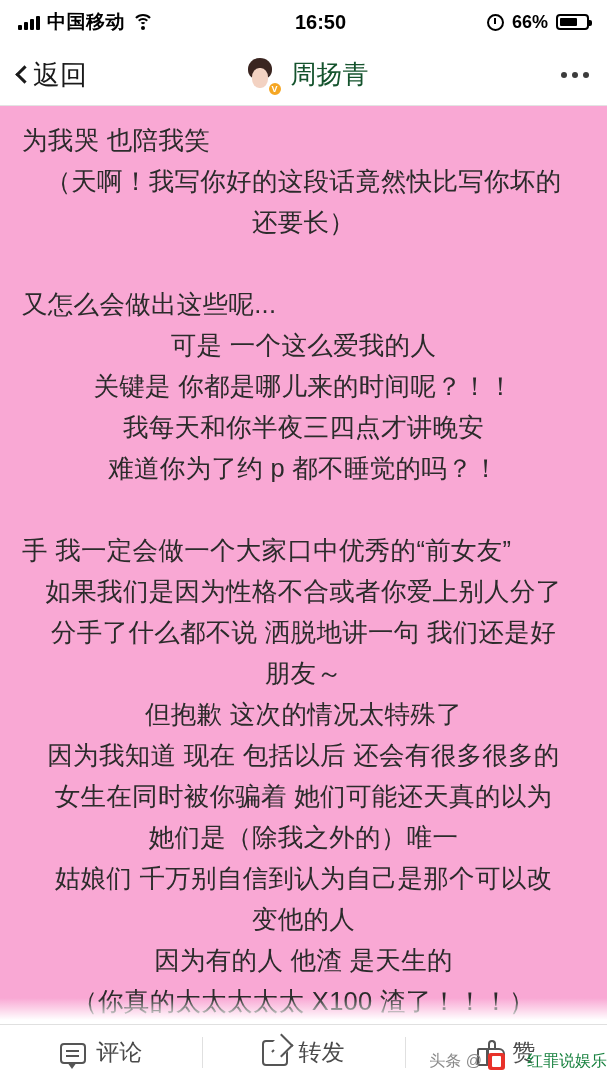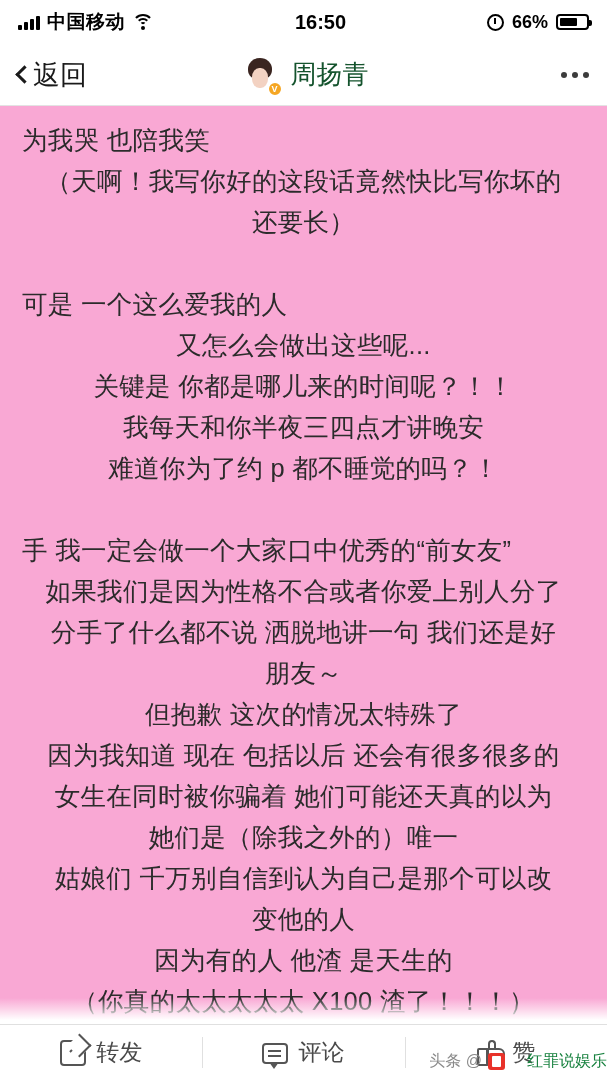--- a/index.html
+++ b/index.html
@@ -291,22 +291,22 @@
         <i></i>
         <i></i>
     </div>
   </div>
 
   <div class="content">
     <div class="para">为我哭 也陪我笑</div>
     <div class="para">（天啊！我写你好的这段话竟然快比写你坏的</div>
     <div class="para">还要长）</div>
     <div class="blank"></div>
+    <div class="para">又怎么会做出这些呢...</div>
     <div class="para">可是 一个这么爱我的人</div>
-    <div class="para">又怎么会做出这些呢...</div>
     <div class="para">关键是 你都是哪儿来的时间呢？！！</div>
     <div class="para">我每天和你半夜三四点才讲晚安</div>
     <div class="para">难道你为了约 p 都不睡觉的吗？！</div>
     <div class="blank"></div>
     <div class="para">手 我一定会做一个大家口中优秀的“前女友”</div>
     <div class="para">如果我们是因为性格不合或者你爱上别人分了</div>
     <div class="para">分手了什么都不说 洒脱地讲一句 我们还是好</div>
     <div class="para">朋友～</div>
     <div class="para">但抱歉 这次的情况太特殊了</div>
     <div class="para">因为我知道 现在 包括以后 还会有很多很多的</div>
@@ -316,28 +316,28 @@
     <div class="para">变他的人</div>
     <div class="para">因为有的人 他渣 是天生的</div>
     <div class="para">（你真的太太太太太 X100 渣了！！！）</div>
     <div class="blank"></div>
 
     <div class="fadebox"></div>
   </div>
 
   <div class="toolbar">
     <div class="tb-item">
+      <span class="ico ico-comment">
+          <i></i>
+        </span>
+      <span>评论</span>
+    </div>
+    <div class="tb-item">
       <span class="ico ico-forward"></span>
       <span>转发</span>
-    </div>
-    <div class="tb-item">
-      <span class="ico ico-comment">
-          <i></i>
-        </span>
-      <span>评论</span>
     </div>
     <div class="tb-item">
       <span class="ico ico-like">
           <i></i>
         </span>
       <span>赞</span>
     </div>
     <div class="watermark">
       <span>头条 @</span>
       <span class="wm-logo"></span>

